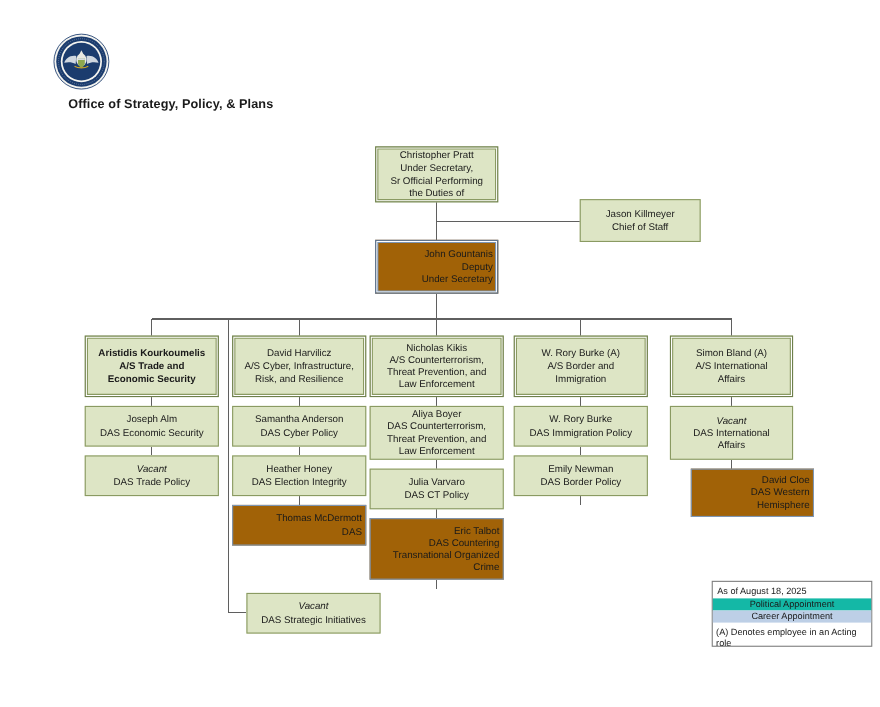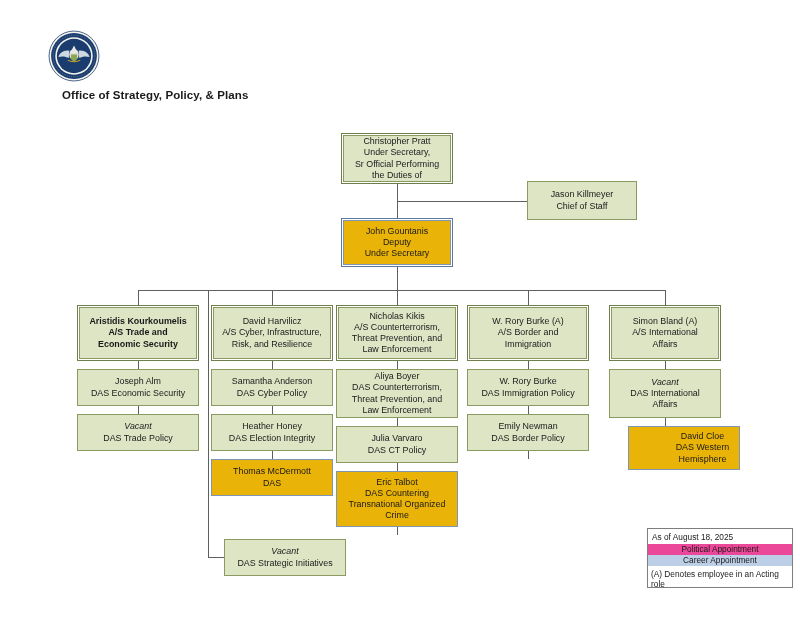--- a/index.html
+++ b/index.html
@@ -34,21 +34,21 @@
     box-sizing:border-box;
     display:flex;align-items:center;justify-content:center;
     text-align:center;
     font-size:8.9px;
     line-height:11.2px;
     padding:2px 3px;
     color:#1a1a1a;
     background:#dde5c5;
     border:1px solid #8a9a62;
   }
-  .node.blue{background:#eab308;border:1px solid #7d96b5;}
+  .node.blue{background:#a16207;border:1px solid #7d96b5;text-align:right;}
   
   .node.head{
     border:1px solid #6e7f4c;
     box-shadow:0 0 0 1px #ffffff inset, 0 0 0 2px #8a9a62 inset;
     padding:4px 4px;
   }
   .node.blue.head{
     border:1px solid #5d789b;
     box-shadow:0 0 0 1px #ffffff inset, 0 0 0 2px #7d96b5 inset;
   }
@@ -58,21 +58,21 @@
   
   #legend{
     position:absolute;left:647px;top:528px;width:146px;height:60px;
     border:1px solid #7e7e7e;background:#ffffff;
     box-sizing:border-box;font-size:8.3px;color:#1a1a1a;
   }
   #legend .asof{padding:3px 0 2px 4px;}
   #legend .swatch{
     height:11px;line-height:11px;text-align:center;font-size:8.3px;
   }
-  #legend .sw-green{background:#ec4899;}
+  #legend .sw-green{background:#14b8a6;}
   #legend .sw-blue{background:#bdcfe6;}
   #legend .note{padding:3px 0 0 3px;}
 </style>
 </head>
 <body>
 
 <div id="header">
 
   <div id="seal">
     <svg viewBox="0 0 100 100" width="52" height="52" aria-hidden="true">

